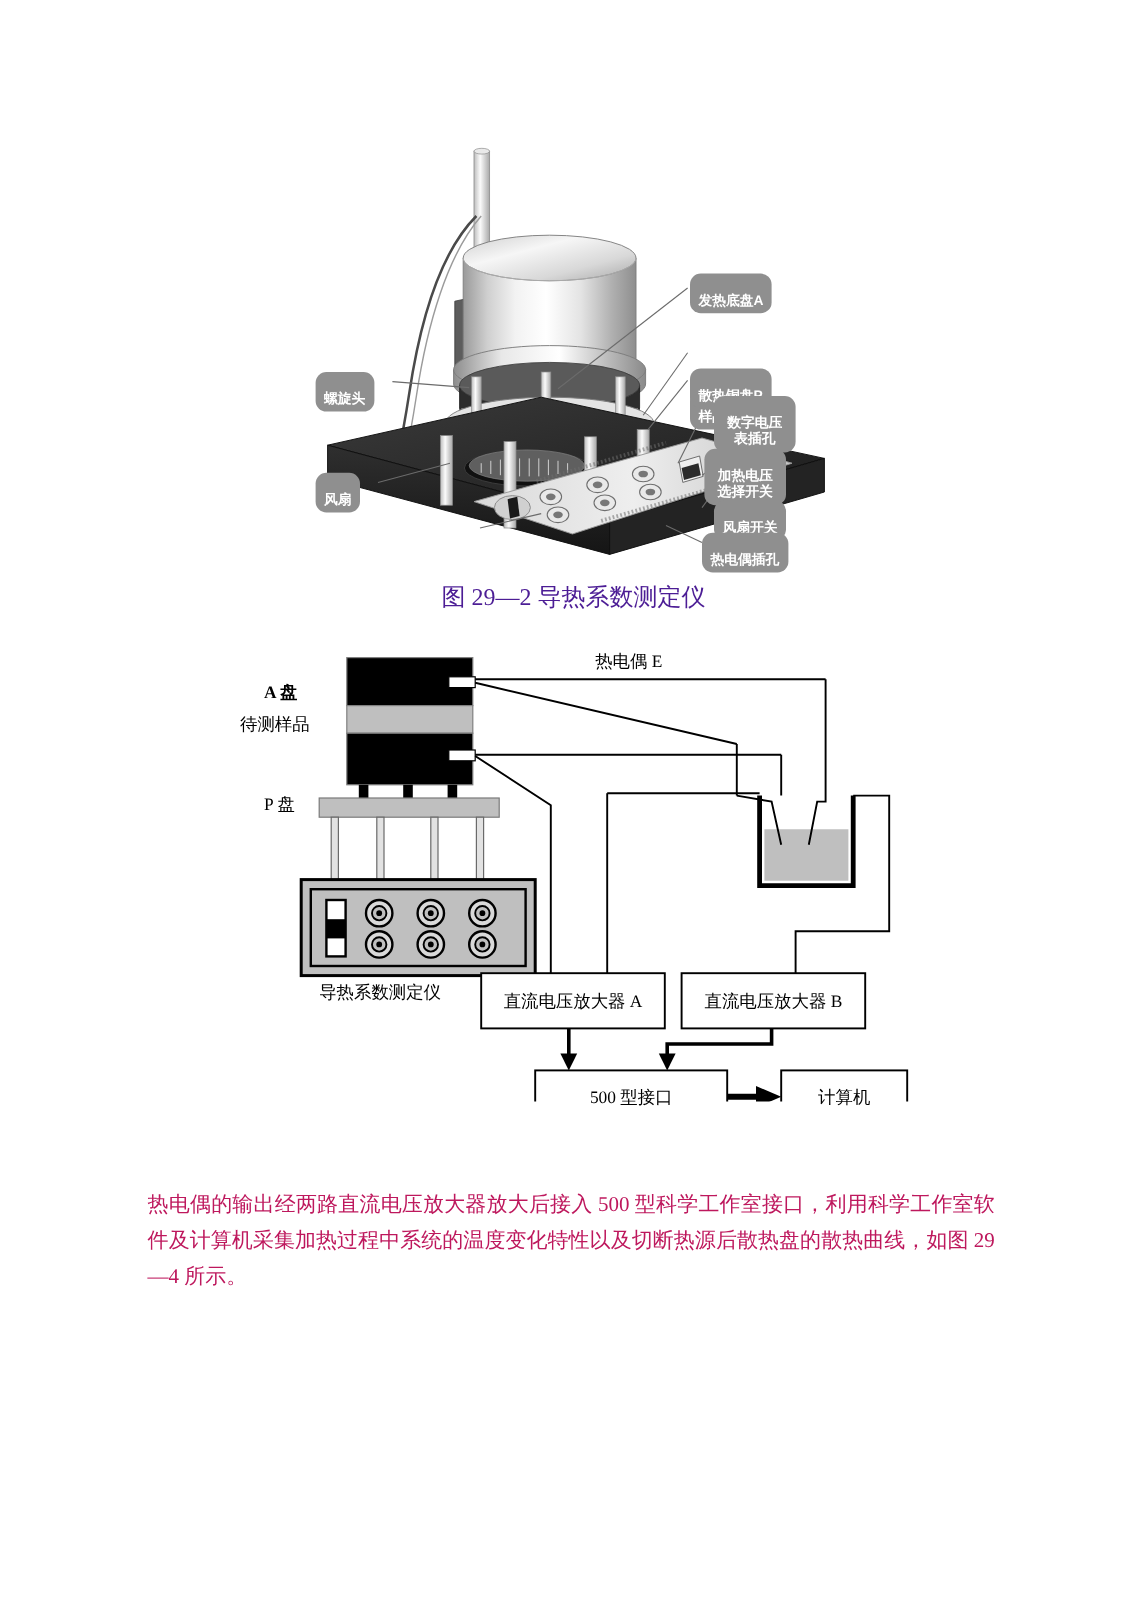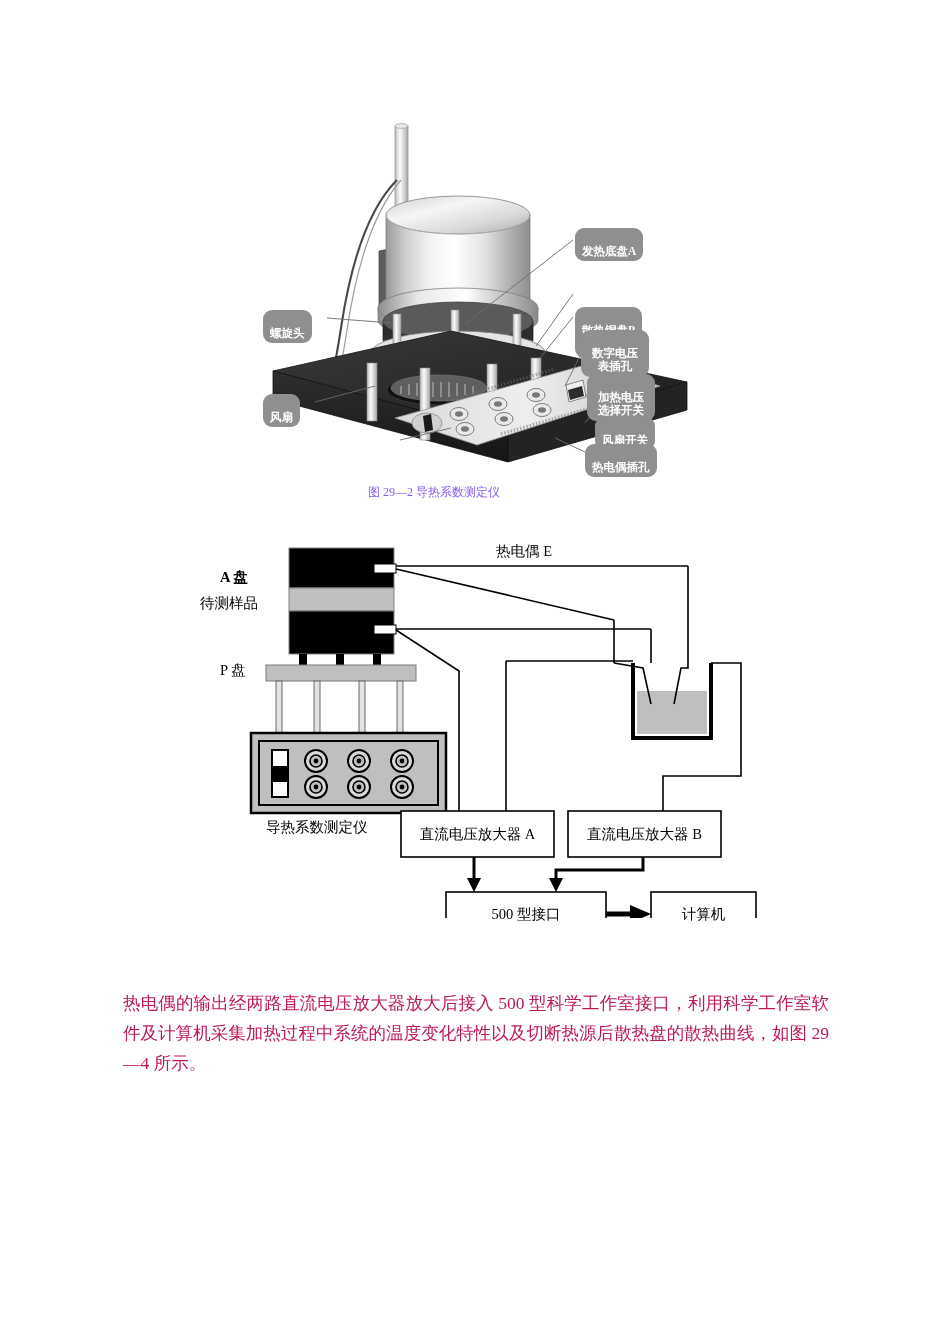--- a/index.html
+++ b/index.html
@@ -28,21 +28,21 @@
     width: 450px;
     height: 362px;
   }
   #fig1-canvas { position: absolute; inset: 0; }
 
   .callout {
     position: absolute;
     background: #8f8f8f;
     color: #ffffff;
     border-radius: 9px;
-    font-family: Liberation Serif, serif;
+    font-family: Liberation Sans, sans-serif;
     font-weight: bold;
     font-size: 11.5px;
     line-height: 13.5px;
     text-align: center;
     padding: 3px 7px;
     box-sizing: border-box;
     white-space: pre-line;
     letter-spacing: 0px;
   }
   .callout.faded-sub {
@@ -51,22 +51,22 @@
   .callout .sub {
     display: block;
     color: #b4b4b4;
     font-weight: bold;
   }
 
   
   .caption {
     position: absolute;
     font-family: "Liberation Serif", "DejaVu Serif", serif;
-    font-size: 12px;
-    color: #8b5cf6;
+    font-size: 20px;
+    color: #4c1d95;
     white-space: nowrap;
   }
   #para {
     position: absolute;
     left: 123px;
     top: 988px;
     width: 706px;
     font-family: "Liberation Serif", "DejaVu Serif", serif;
     font-size: 17.5px;
     line-height: 30px;
@@ -286,21 +286,21 @@
 
     <div class="callout" style="left:320px; top:110px;">
       <span>发热底盘A</span>
     </div>
     <div class="callout" style="left:320px; top:165px;margin-top:42px;">
       <span>样品园盘B</span>
     </div>
     <div class="callout" style="left:320px; top:189px;">
       <span>散热铜盘P</span>
     </div>
-    <div class="callout" style="left:326px; top:212px; width:68px;">
+    <div class="callout" style="left:340px; top:212px; width:68px;">
       <span>数字电压
 表插孔</span>
     </div>
     <div class="callout" style="left:332px; top:256px; width:68px;">
       <span>加热电压
 选择开关</span>
     </div>
     <div class="callout" style="left:340px; top:299px;">
       <span>风扇开关</span>
     </div>

